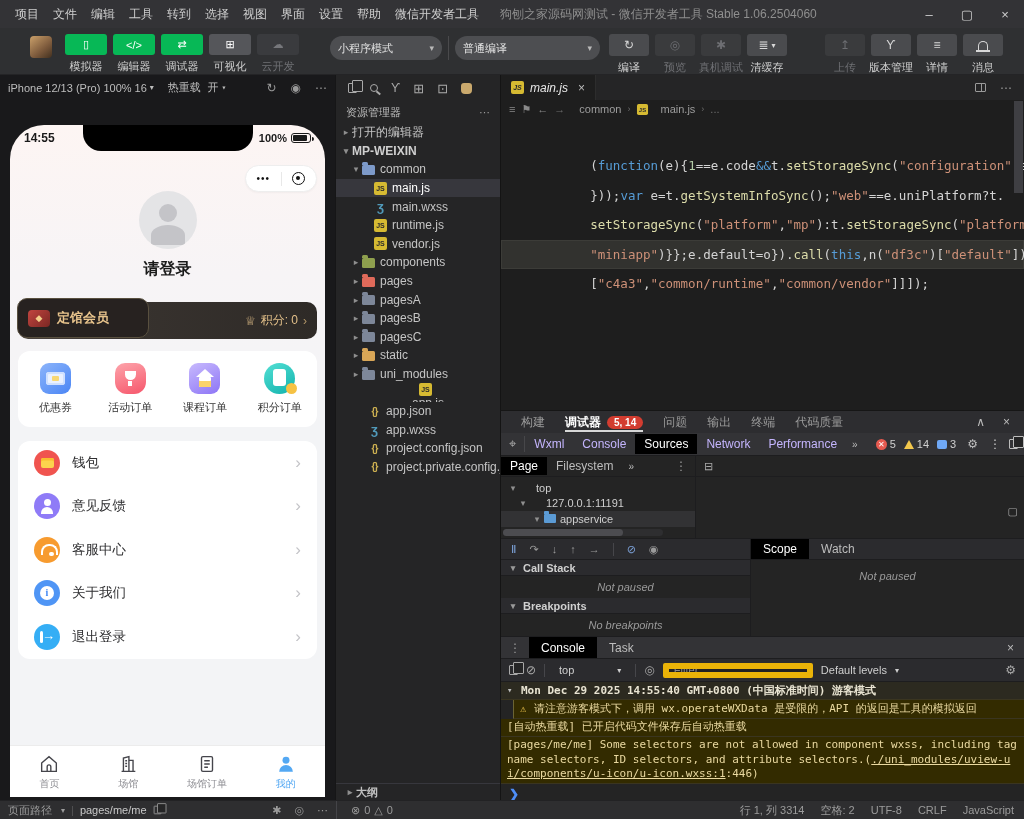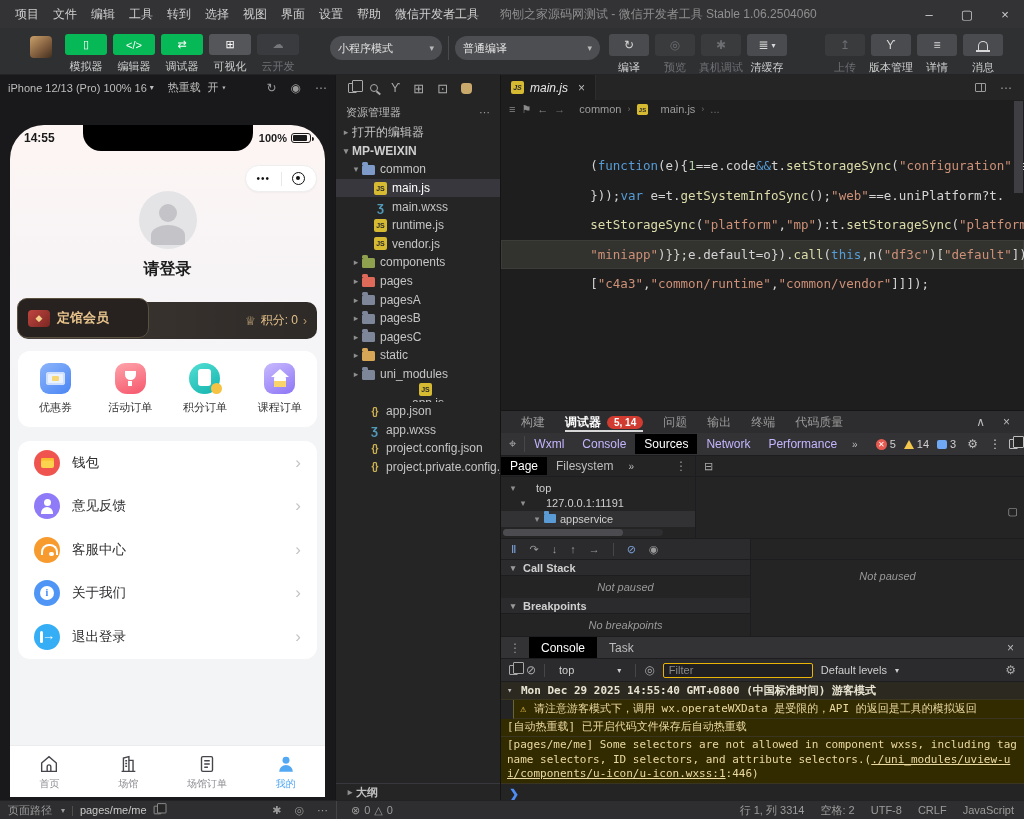--- a/index.html
+++ b/index.html
@@ -241,21 +241,21 @@
               color:#9a9a9a; font-style:italic; font-size:11px; }
 
   .console { border-top:1px solid #1d1d1f; }
   .con-tabs { height:22px; display:flex; align-items:stretch; background:#333336; border-bottom:1px solid #1d1d1f; }
   .con-kebab { display:flex; align-items:center; padding:0 8px; color:#9a9a9a; }
   .con-tab { display:flex; align-items:center; padding:0 12px; color:#bdbdbd; }
   .con-tab.active { background:#000; color:#fff; }
   .con-close { margin-left:auto; display:flex; align-items:center; padding:0 10px; color:#bbb; }
   .con-toolbar { height:23px; display:flex; align-items:center; gap:8px; padding:0 8px; background:#2b2b2e; border-bottom:1px solid #1d1d1f; color:#a8a8a8; }
   .con-ctx { display:flex; align-items:center; gap:40px; color:#cfcfcf; font-size:11px; padding:0 6px; }
-  .con-filter { width:150px; height:15px; background:#202022; border:1px solid #eab308; border-radius:2px;
+  .con-filter { width:150px; height:15px; background:#202022; border:6px solid #eab308; border-radius:2px;
                 color:#ddd; font-size:11px; padding:0 5px; font-family:"Liberation Sans",sans-serif; }
   .con-filter::placeholder { color:#8a8a8a; }
   .con-levels { display:flex; align-items:center; gap:5px; color:#cfcfcf; font-size:11px; }
   .con-gear { margin-left:auto; font-size:12px; }
   .con-msgs { font-family:"DejaVu Sans Mono","Liberation Mono",monospace; font-size:11px; }
   .msg { display:flex; align-items:flex-start; padding:1.5px 6px 1.5px 6px; border-bottom:1px solid #3a3520; }
   .msg.group { background:#2c2a20; color:#e9e4d2; font-weight:bold; }
   .msg.warn { background:#332b00; color:#ead9a0; }
   .msg .micn { width:14px; flex:none; font-size:10px; margin-top:1px; }
   .msg.group .micn { color:#bdbdbd; }
@@ -462,26 +462,26 @@
 
       <div class="order-item">
             <span class="oicon coupon"></span>
             <span class="order-label">优惠券</span>
           </div>
           <div class="order-item">
             <span class="oicon activity"></span>
             <span class="order-label">活动订单</span>
           </div>
           <div class="order-item">
+            <span class="oicon course"></span>
+            <span class="order-label">课程订单</span>
+          </div>
+          <div class="order-item">
             <span class="oicon points"></span>
             <span class="order-label">积分订单</span>
-          </div>
-          <div class="order-item">
-            <span class="oicon course"></span>
-            <span class="order-label">课程订单</span>
           </div>
         </div>
 
       <div class="menu-card">
 
       <div class="menu-row">
             <span class="micon wallet" style="background: rgb(240, 84, 79);"></span>
             <span class="menu-label">钱包</span>
             <span class="menu-chev">›</span>
           </div>
@@ -821,20 +821,25 @@
       <div class="dbg-bar-left">
         <span class="dbg-ic blue">Ⅱ</span>
         <span class="dbg-ic">↷</span>
         <span class="dbg-ic">↓</span>
         <span class="dbg-ic">↑</span>
         <span class="dbg-ic">→</span>
         <span class="dbg-bar-div"></span>
         <span class="dbg-ic blue">⊘</span>
         <span class="dbg-ic">◉</span>
       </div>
+      <div class="scope-tabs">
+
+      <span class="scope-tab active">Scope</span>
+          <span class="scope-tab">Watch</span>
+        </div>
     </div>
 
     <div class="dbg-cols">
       <div class="dbg-colL">
         <div class="sec-hdr">
           <span class="arr down"></span>
           <span>Call Stack</span>
         </div>
         <div class="sec-empty">Not paused</div>
         <div class="sec-hdr">

